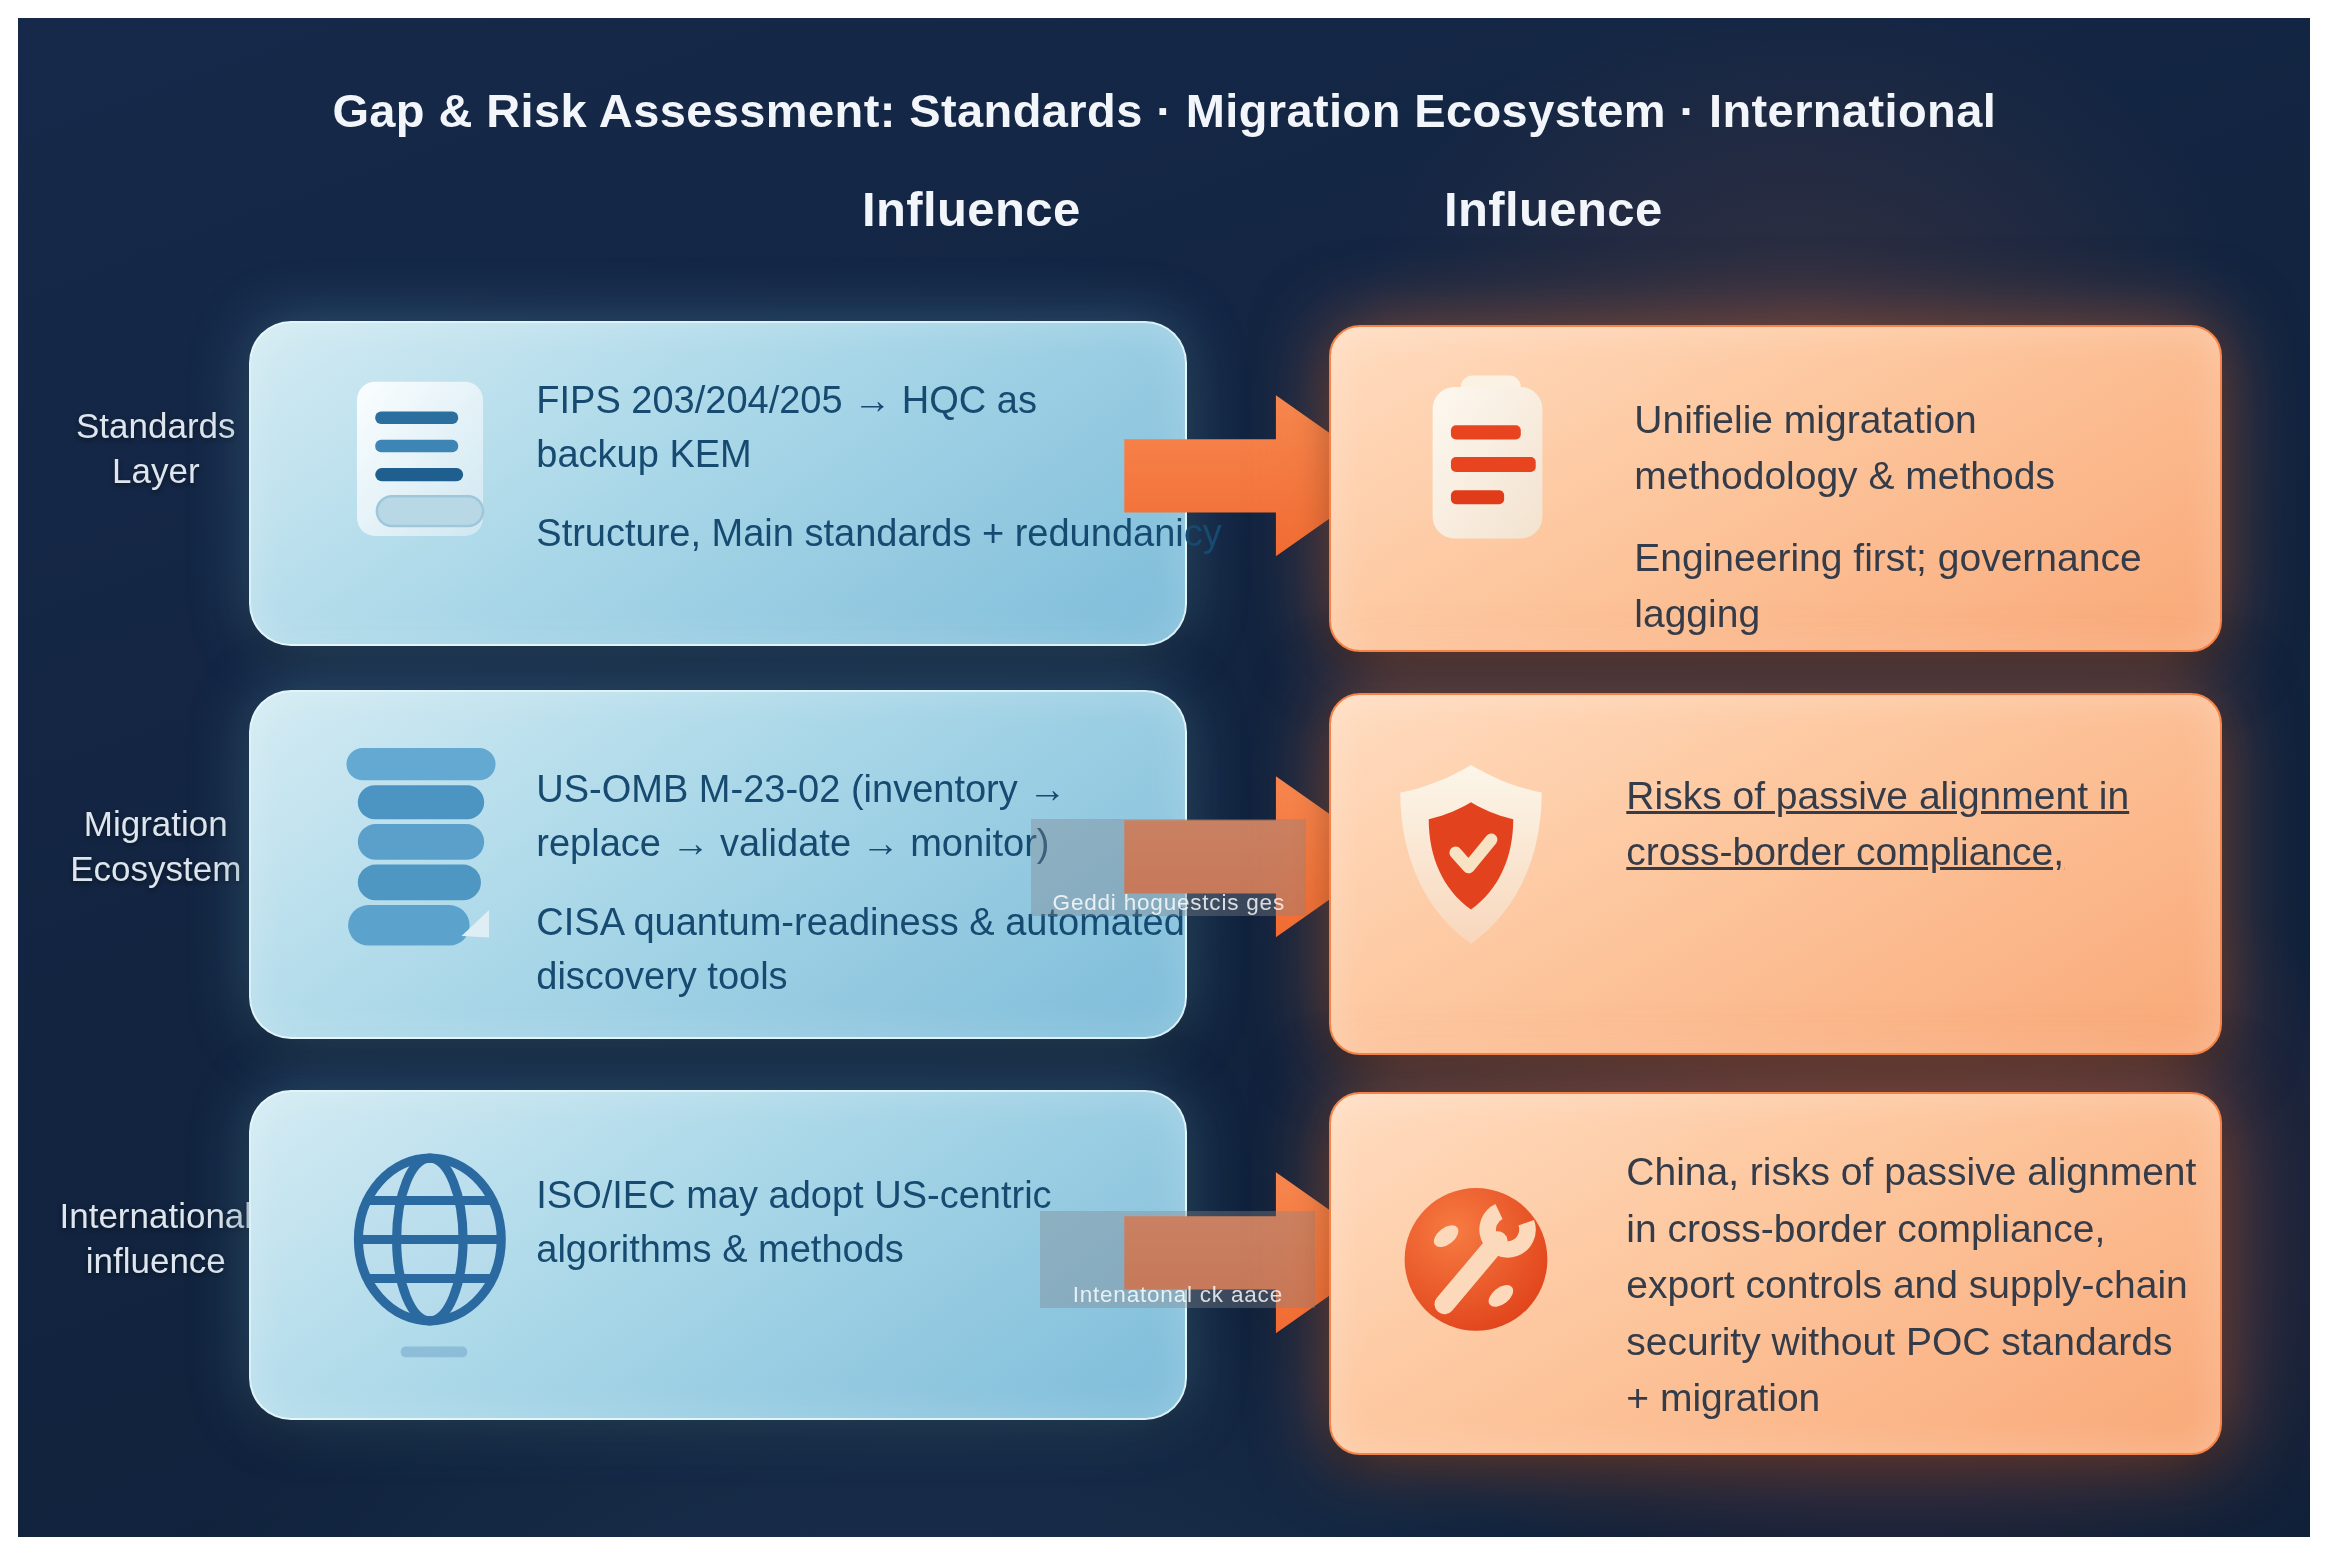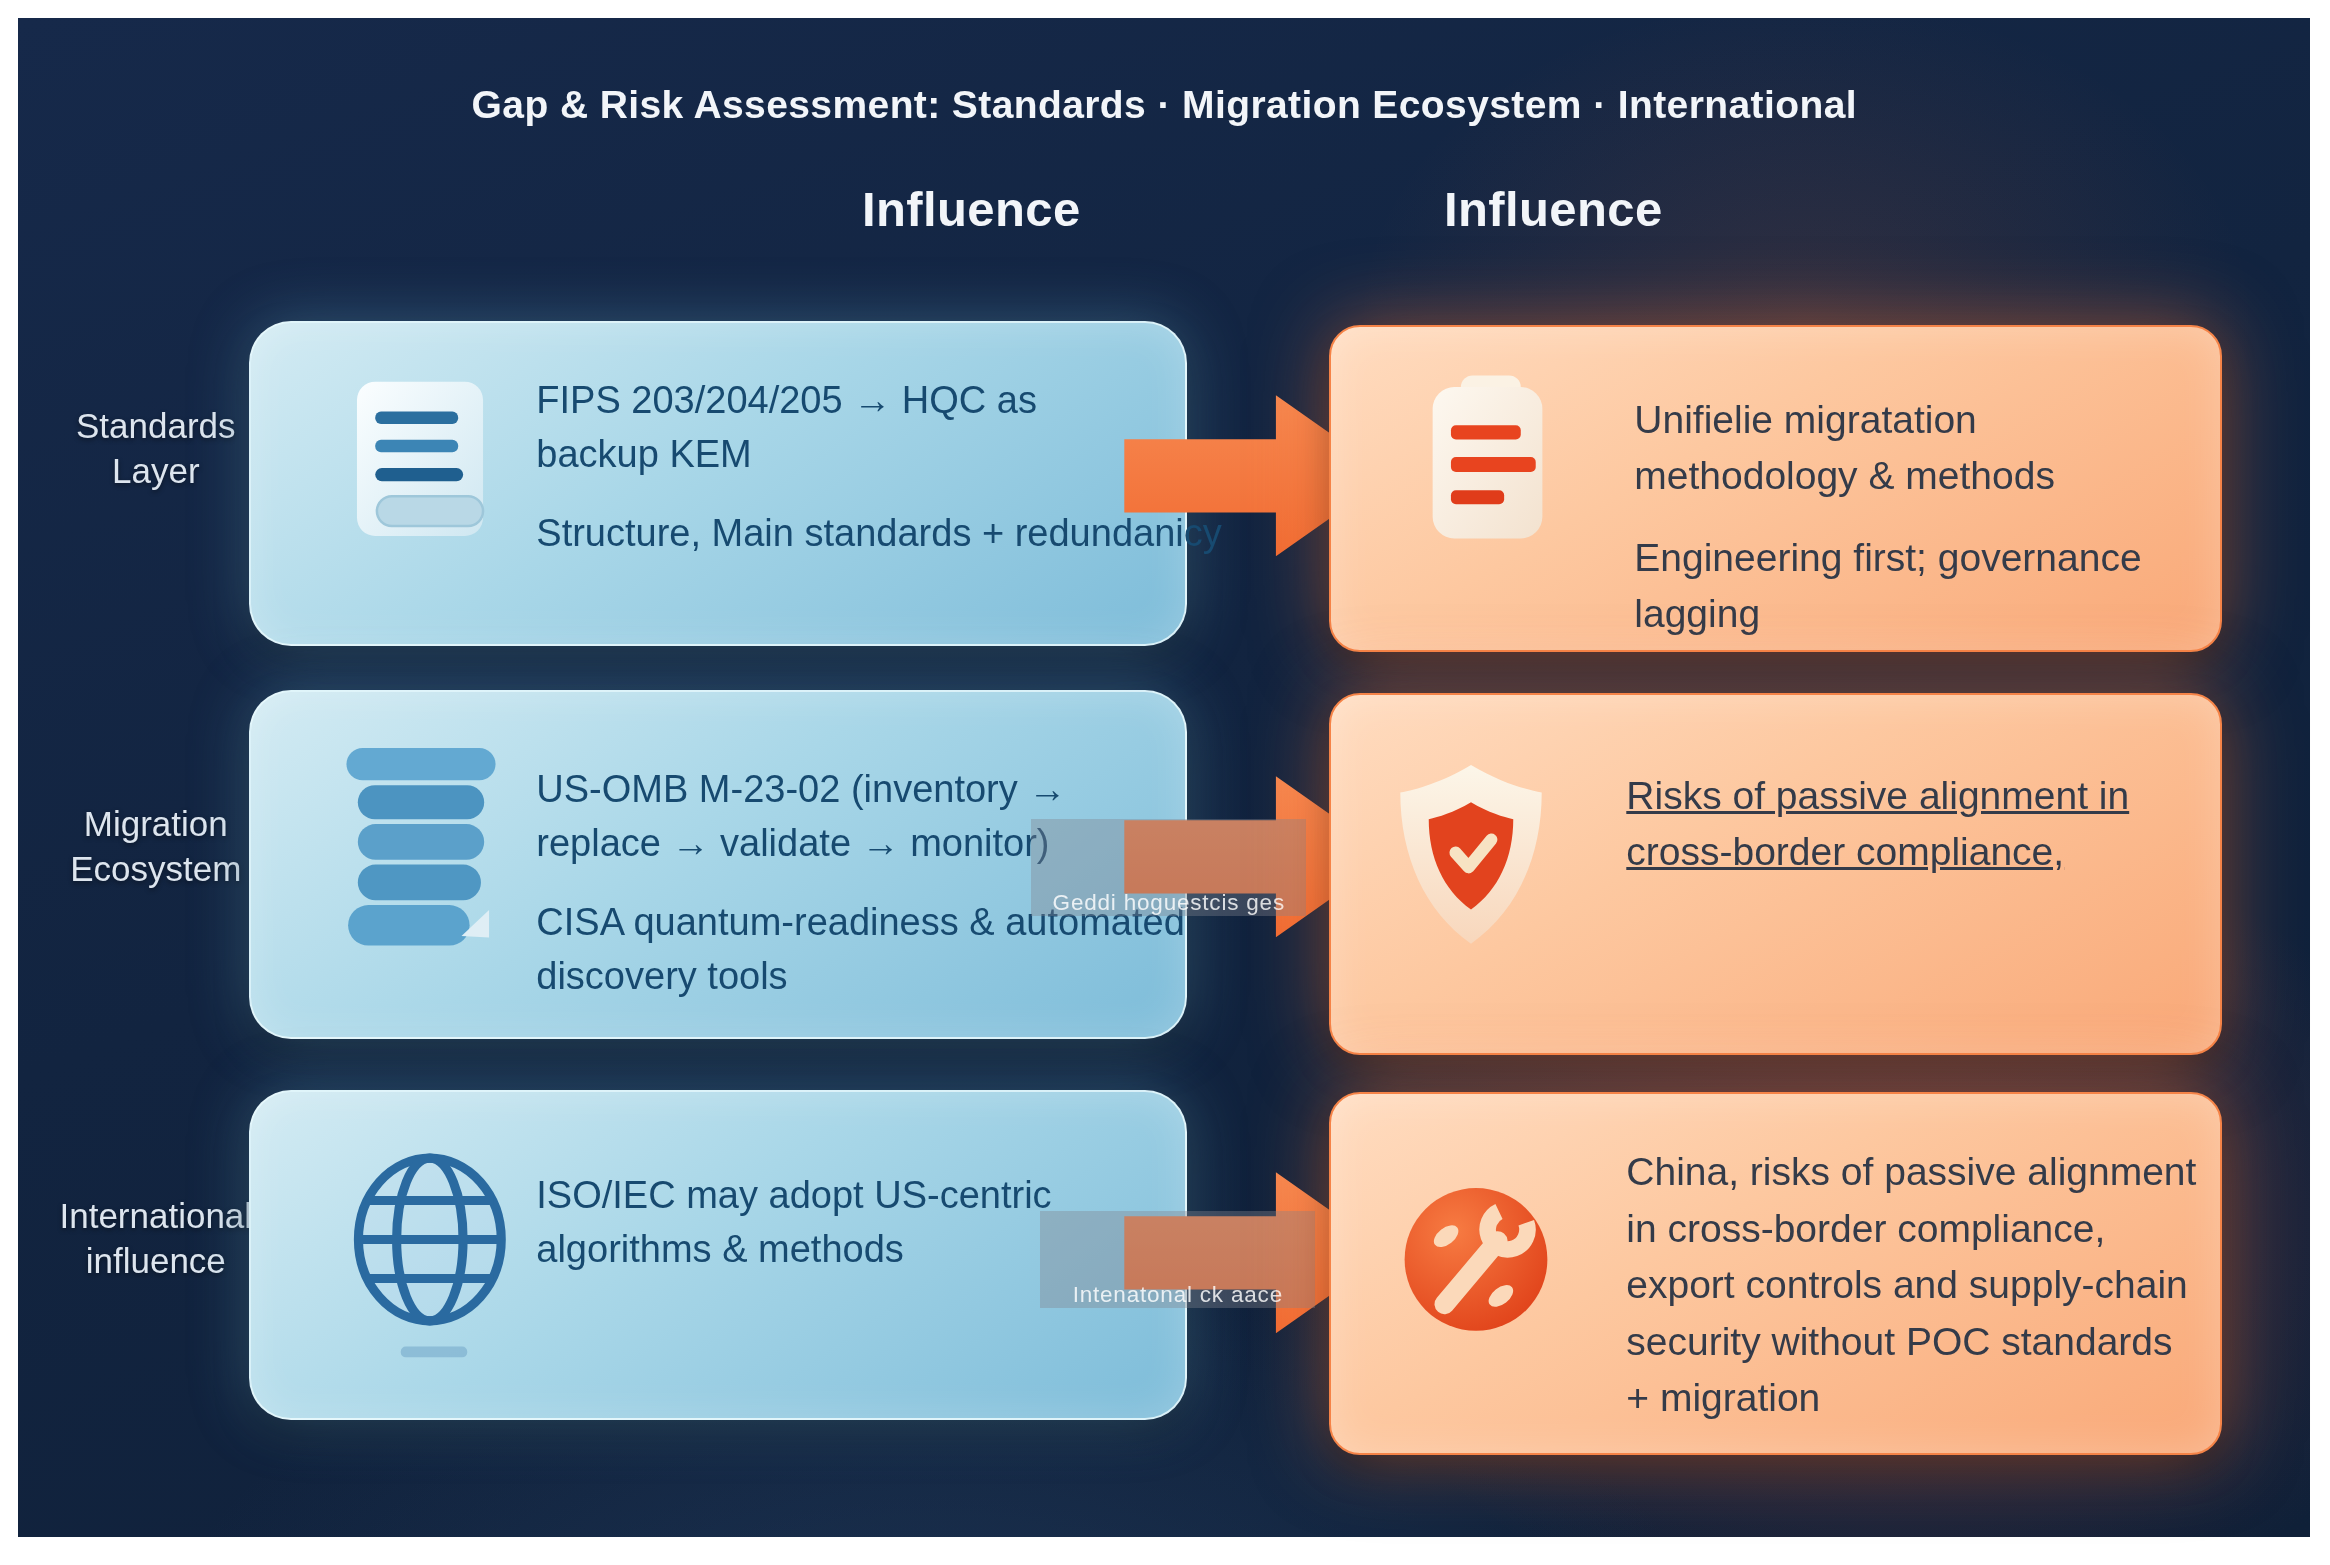--- a/index.html
+++ b/index.html
@@ -10,21 +10,21 @@
   .canvas{
     position:absolute; left:18.3px; top:18.3px; width:2292px; height:1519px;
     background:
       radial-gradient(749px 541px at 78% 20%, rgba(234,112,60,0.14), transparent 60%),
       radial-gradient(915px 666px at 82% 80%, rgba(210,85,70,0.26), transparent 62%),
       radial-gradient(1165px 749px at 40% 115%, rgba(45,75,115,0.45), transparent 70%),
       linear-gradient(160deg, #16294a 0%, #122440 45%, #0f2038 100%);
   }
   .title-line1{
     position:absolute; left:0; right:0; top:65px; text-align:center;
-    color:#f2f5f9; font-size:39px; font-weight:bold; letter-spacing:0.4px;
+    color:#f2f5f9; font-size:47px; font-weight:bold; letter-spacing:0.4px;
   }
   .title-influence{
     position:absolute; top:163px; transform:translateX(-50%);
     color:#f2f5f9; font-size:49px; font-weight:bold; letter-spacing:0.4px;
   }
   .inf-a{left:953px;} .inf-b{left:1535px;}
 
   .row{position:absolute; left:0; width:2292px;}
   .row1{top:303px; height:326px;}
   .row2{top:672px; height:359px;}

